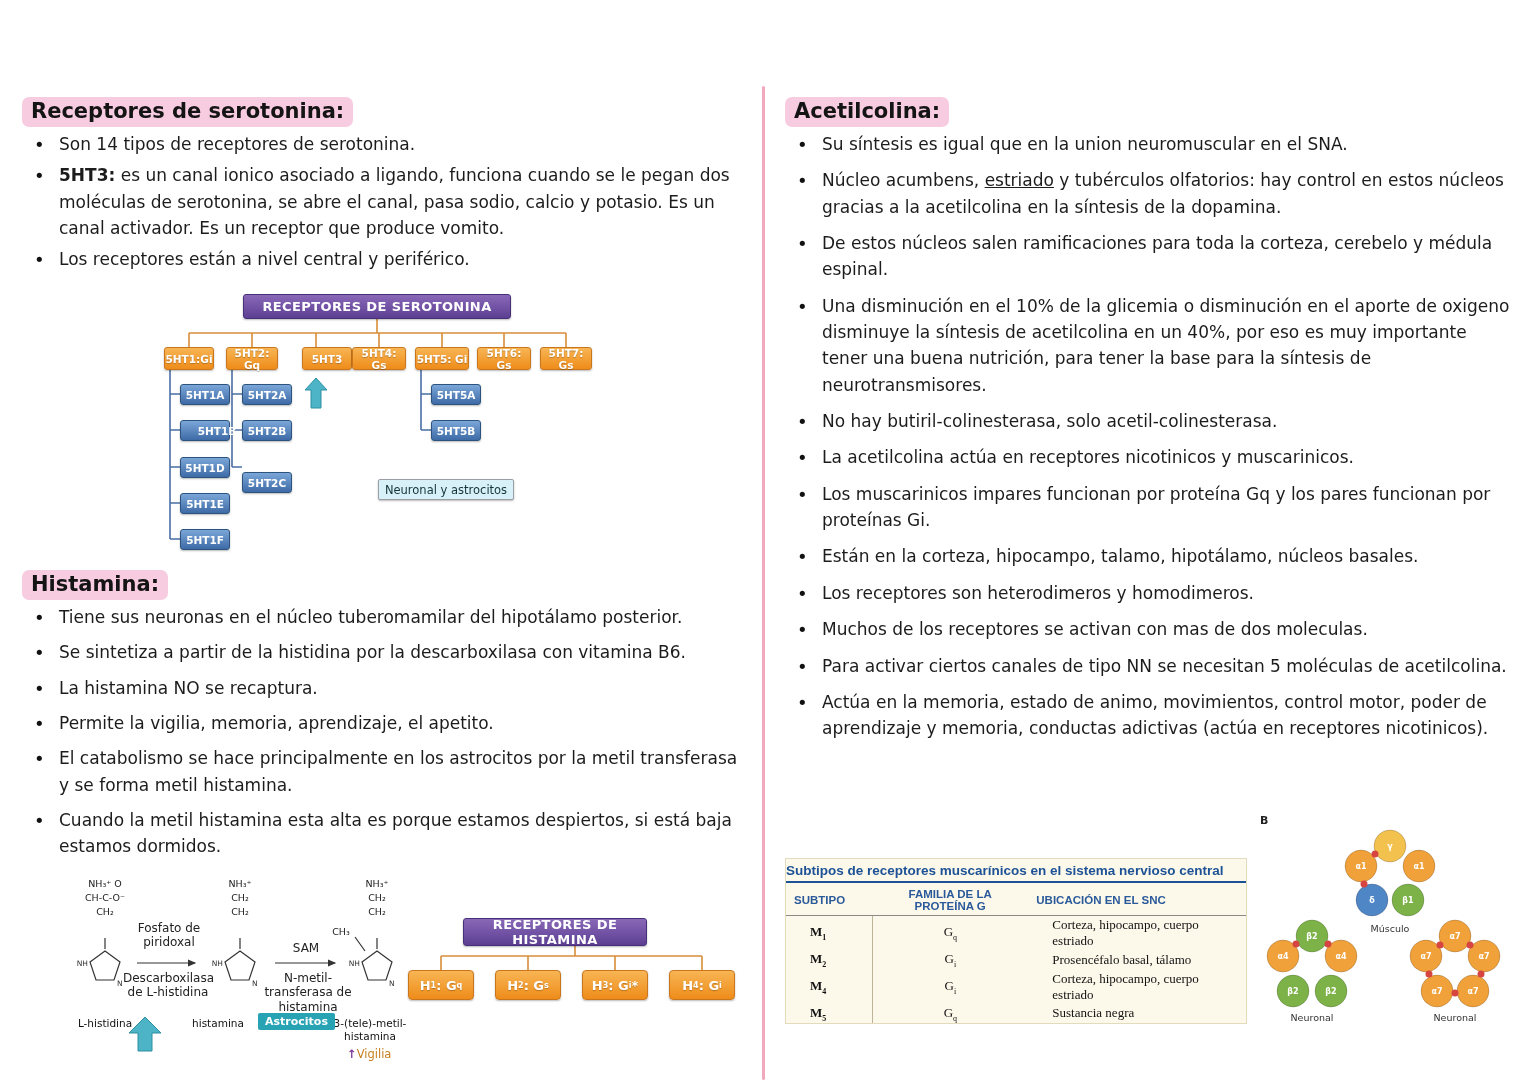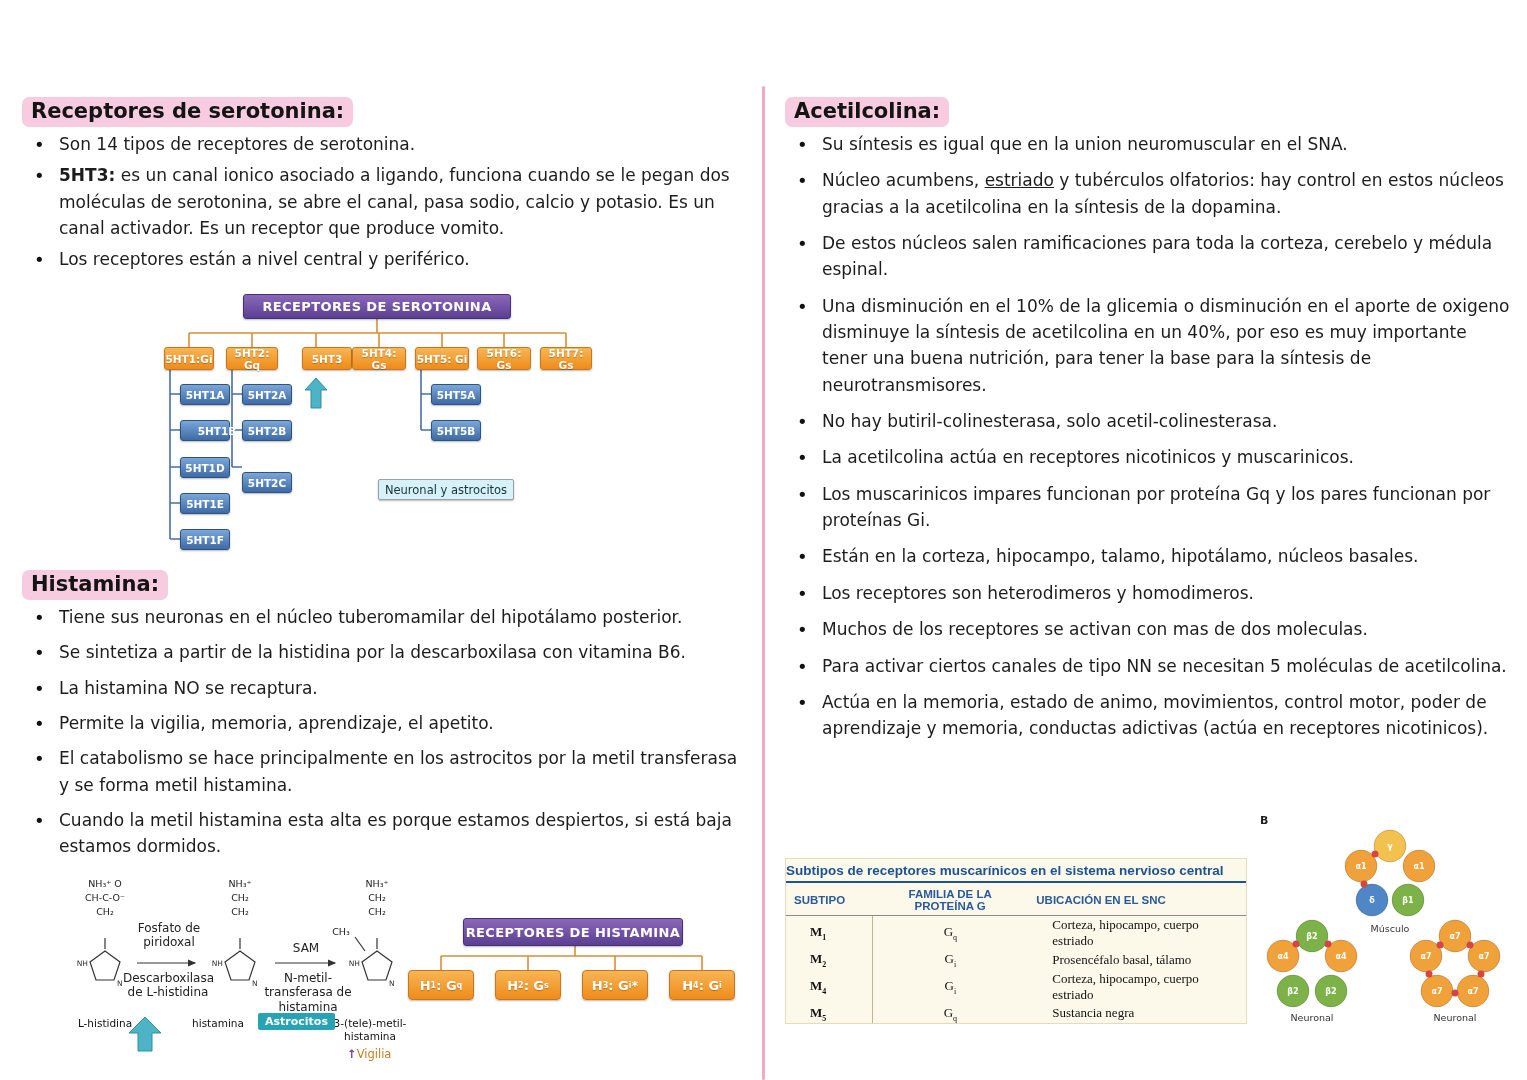--- a/index.html
+++ b/index.html
@@ -184,21 +184,21 @@
     <span class="v-arrow">↑</span><span class="v-text">Vigilia</span>
   </div>
 </div>
 
 <div class="abs" style="left:400px; top:912px; width:350px; height:100px;">
   <svg width="350" height="100" style="position:absolute;left:0;top:0;">
     <g stroke="#d98e3a" stroke-width="1.6" fill="none">
       <path d="M175 34 V44 M41 44 H302 M41 44 V58 M128 44 V58 M215 44 V58 M302 44 V58"></path>
     </g>
   </svg>
-  <div class="sd-box sd-purple" style="left:63px; top:6px; width:220px; height:28px;">RECEPTORES DE HISTAMINA</div>
+  <div class="sd-box sd-purple" style="left:63px; top:6px; width:184px; height:28px;">RECEPTORES DE HISTAMINA</div>
   <div class="sd-box sd-orange hr-box" style="left:8px;   top:58px; width:66px; height:30px;">H<sub>1</sub>: G<sub>q</sub></div>
   <div class="sd-box sd-orange hr-box" style="left:95px;  top:58px; width:66px; height:30px;">H<sub>2</sub>: G<sub>s</sub></div>
   <div class="sd-box sd-orange hr-box" style="left:182px; top:58px; width:66px; height:30px;">H<sub>3</sub>: G<sub>i</sub>*</div>
   <div class="sd-box sd-orange hr-box" style="left:269px; top:58px; width:66px; height:30px;">H<sub>4</sub>: G<sub>i</sub></div>
 </div>
 
 <div class="abs divider" style="left:762px; top:86px; width:3px; height:994px;"></div>
 
 <div class="abs" style="left:785px; top:97px;">
   <span class="pill">Acetilcolina:</span>

